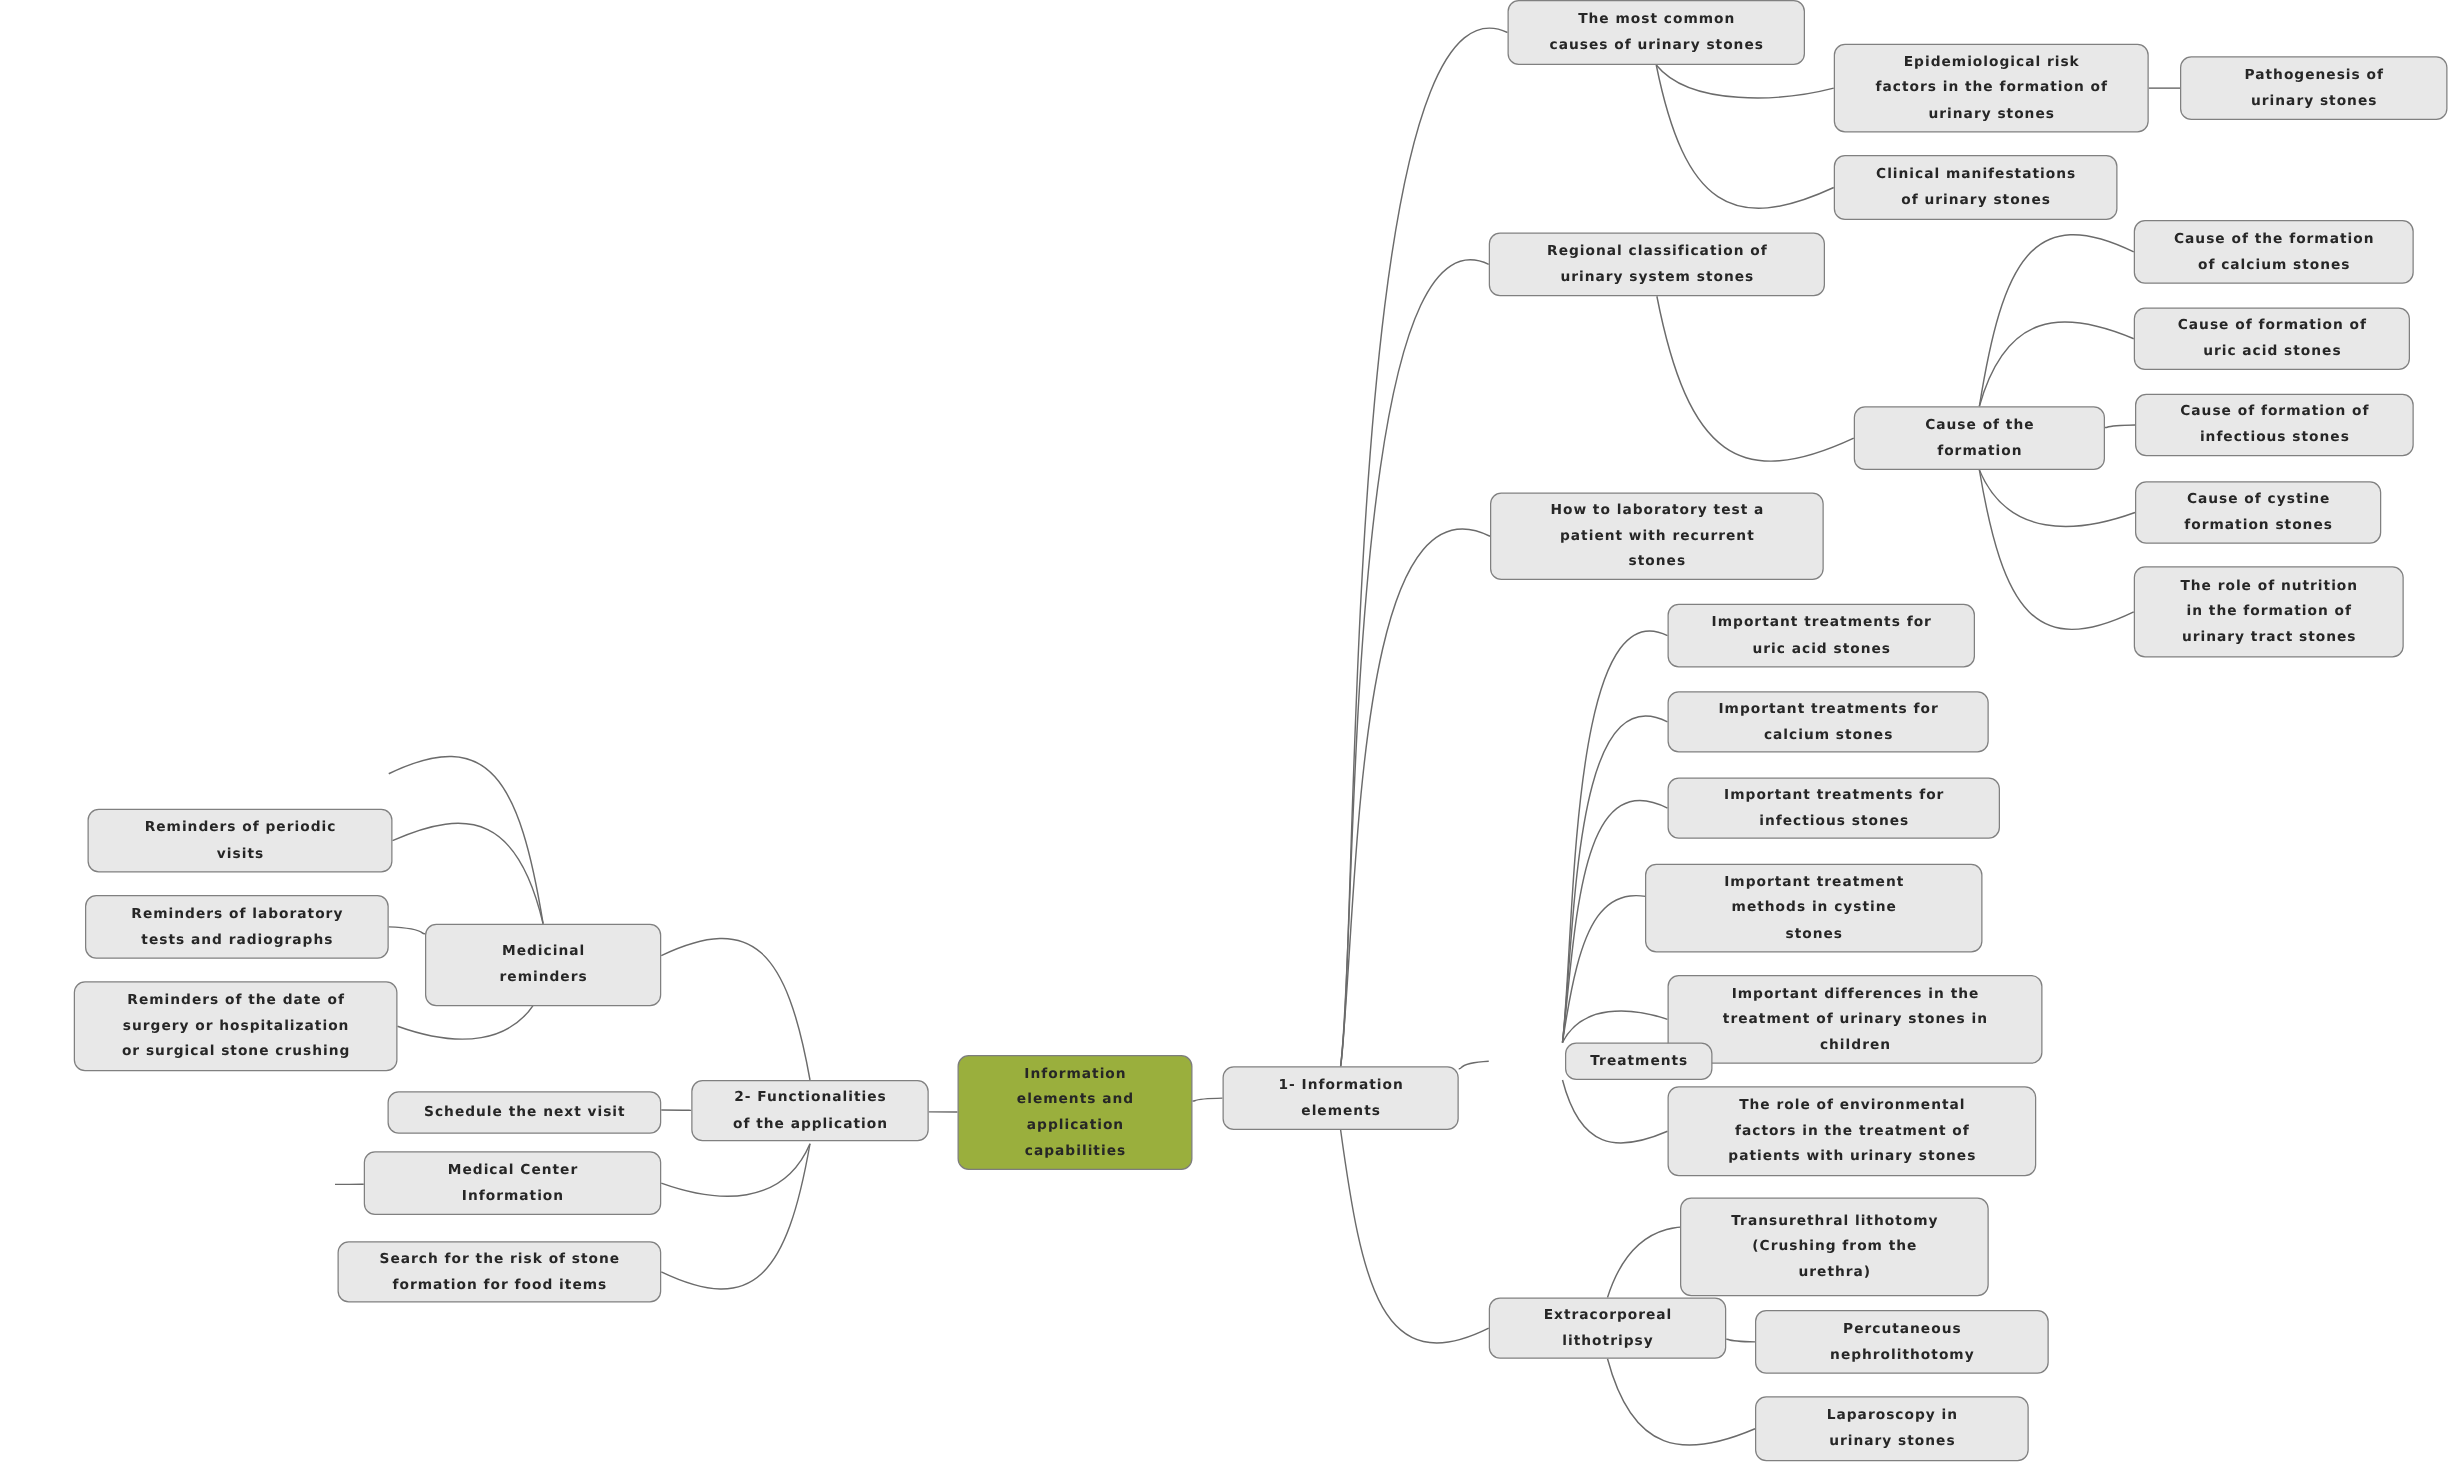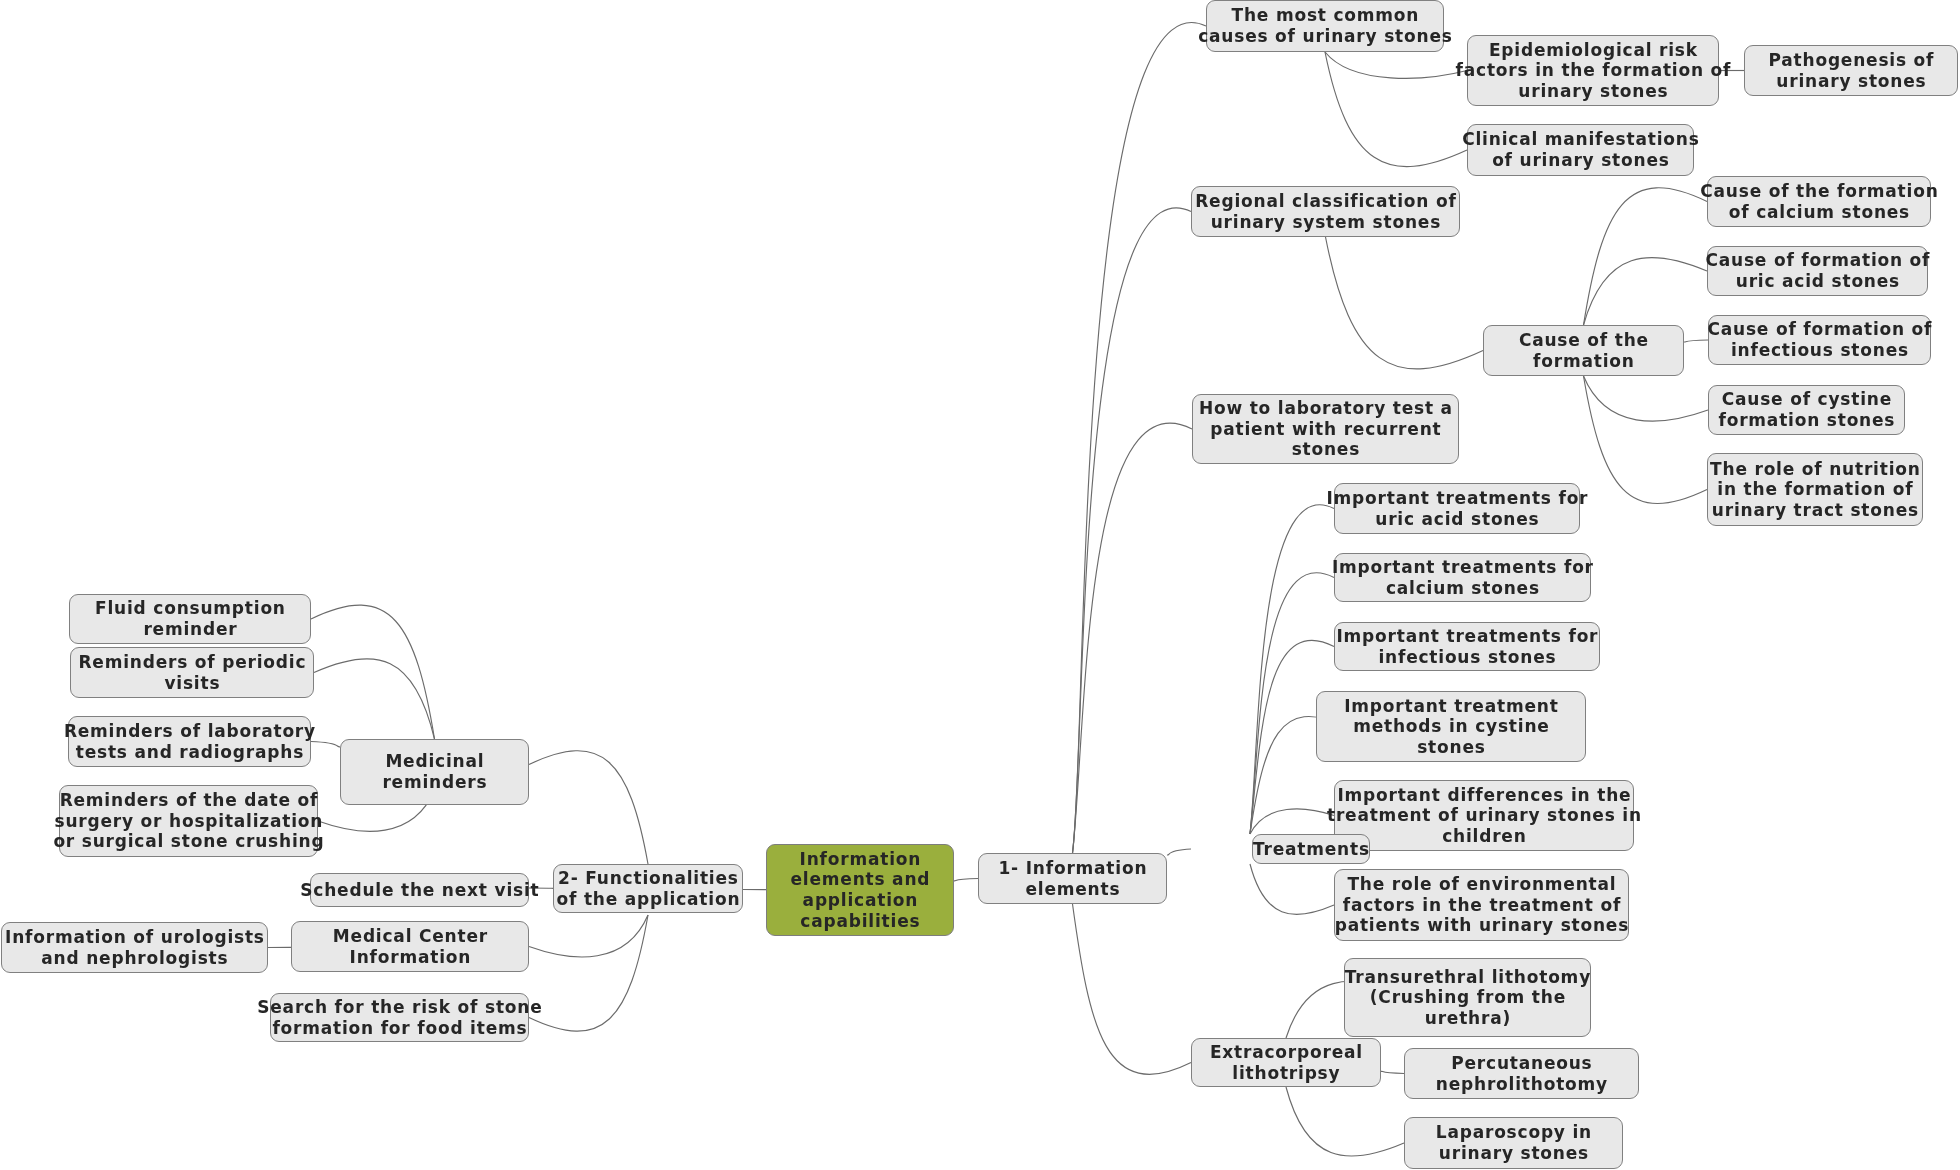--- a/index.html
+++ b/index.html
@@ -5,21 +5,21 @@
 <style>
   html,body{margin:0;padding:0;background:#ffffff;}
   #canvas{position:relative;width:1960px;height:1170px;background:#ffffff;
     overflow:hidden;font-family:"DejaVu Sans", sans-serif;}
   #edge-layer{position:absolute;left:0;top:0;width:1960px;height:1170px;pointer-events:none;}
   .edge{fill:none;stroke:#6b6b6b;stroke-width:1.15;}
   .node{position:absolute;box-sizing:border-box;border:1px solid #808080;
     border-radius:9px;background:#e8e8e8;
     display:flex;align-items:center;justify-content:center;}
   .node.is-root{background:#9aaf3d;border-color:#7d7d7d;}
-  .node-label{font-weight:bold;font-size:17px;line-height:20.6px;color:#262626;
+  .node-label{font-weight:bold;font-size:11px;line-height:20.6px;color:#262626;
     text-align:center;white-space:pre;letter-spacing:0.8px;margin-right:-0.8px;
     transform:translateZ(0);-webkit-font-smoothing:antialiased;}
 </style>
 </head>
 <body>
 
 <div id="canvas">
 
   <svg id="edge-layer" viewBox="0 0 1960 1170" width="1960" height="1170">
     <path class="edge" d="M954,880.84 C957.6,881.12 951.84,879.04 978,878.5"></path>
@@ -150,44 +150,36 @@
 capabilities</div>
   </div>
   <div class="node" style="left:553px;top:864px;width:190px;height:49px">
     <div class="node-label">2- Functionalities
 of the application</div>
   </div>
   <div class="node" style="left:340px;top:739px;width:189px;height:66px">
     <div class="node-label">Medicinal
 reminders</div>
   </div>
-  <div class="node" style="left:69px;top:594px;width:242px;height:50px">
-    <div class="node-label">Fluid consumption
-reminder</div>
-  </div>
   <div class="node" style="left:70px;top:647px;width:244px;height:51px">
     <div class="node-label">Reminders of periodic
 visits</div>
   </div>
   <div class="node" style="left:68px;top:716px;width:243px;height:51px">
     <div class="node-label">Reminders of laboratory
 tests and radiographs</div>
   </div>
   <div class="node" style="left:59px;top:785px;width:259px;height:72px">
     <div class="node-label">Reminders of the date of
 surgery or hospitalization
 or surgical stone crushing</div>
   </div>
   <div class="node" style="left:310px;top:873px;width:219px;height:34px">
     <div class="node-label">Schedule the next visit</div>
   </div>
-  <div class="node" style="left:1px;top:922px;width:267px;height:51px">
-    <div class="node-label">Information of urologists
-and nephrologists</div>
-  </div>
   <div class="node" style="left:291px;top:921px;width:238px;height:51px">
     <div class="node-label">Medical Center
 Information</div>
   </div>
   <div class="node" style="left:270px;top:993px;width:259px;height:49px">
     <div class="node-label">Search for the risk of stone
 formation for food items</div>
   </div>
   <div class="node" style="left:1191px;top:1038px;width:190px;height:49px">
     <div class="node-label">Extracorporeal

